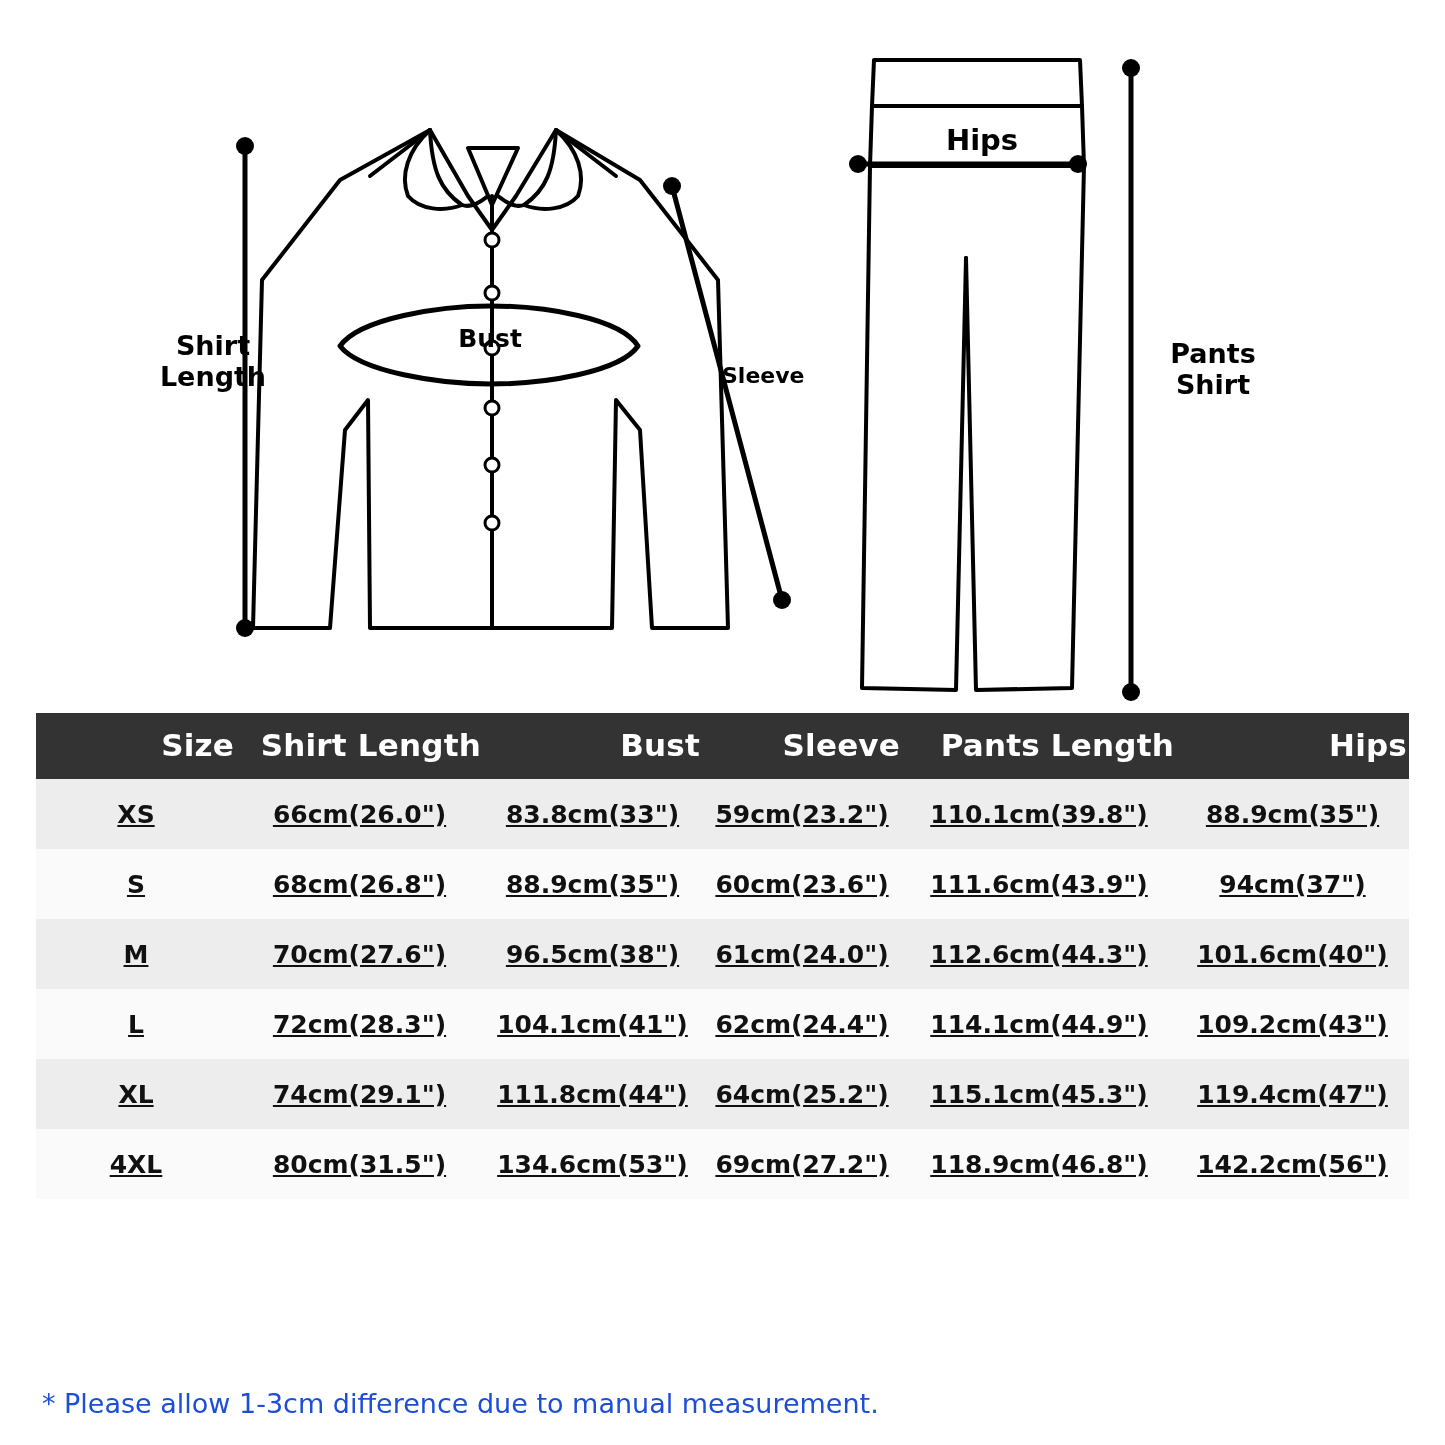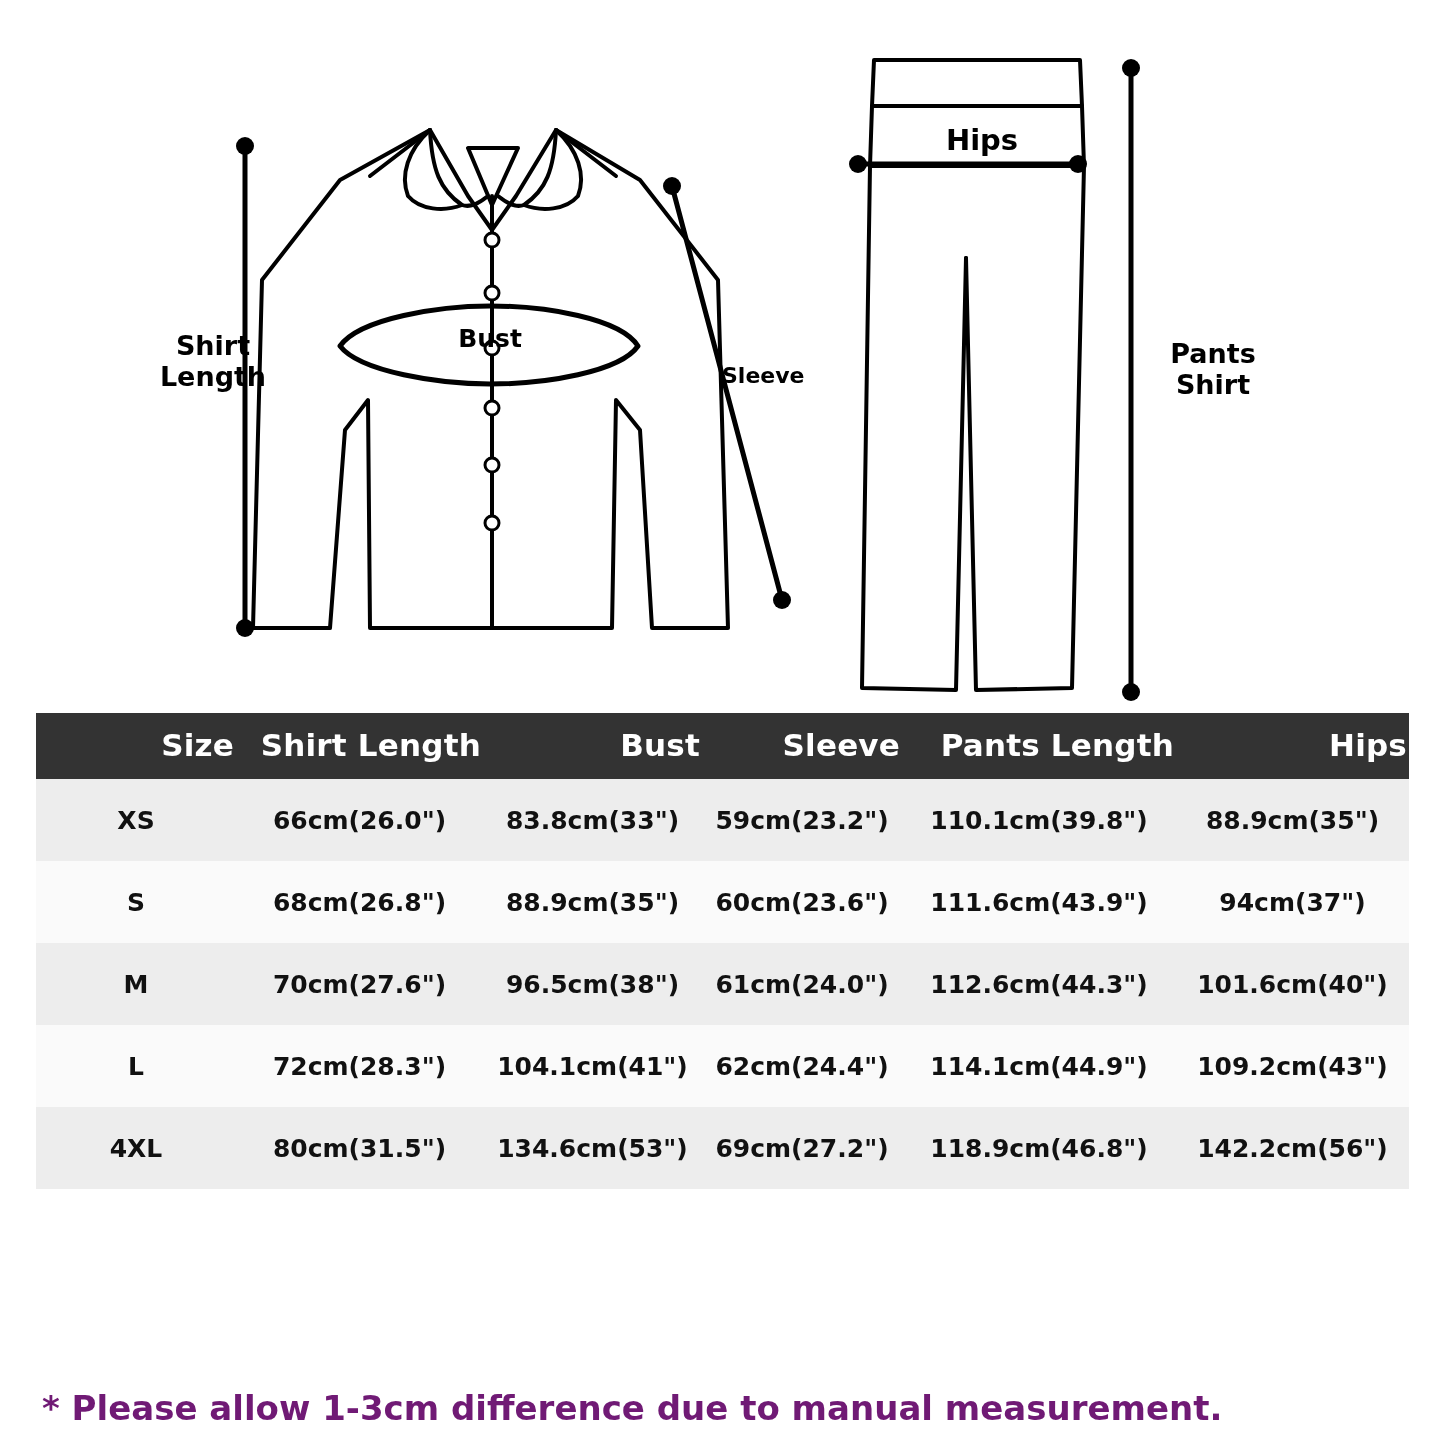--- a/index.html
+++ b/index.html
@@ -91,43 +91,44 @@
     font-weight: bold;
     padding: 14px 2px 16px 2px;
     text-align: right;
     letter-spacing: 0.2px;
   }
   table.size-table td {
     text-align: center;
     font-size: 25px;
     font-weight: bold;
     color: #111111;
-    padding: 18px 2px;
+    padding: 12px 2px;
     height: 46px;
+    text-decoration: underline;
   }
   table.size-table tbody tr:nth-child(odd) {
     background: #ededed;
   }
   table.size-table tbody tr:nth-child(even) {
     background: #fafafa;
   }
   col.c-size { width: 200px; }
   col.c-shirt { width: 247px; }
   col.c-bust { width: 219px; }
   col.c-sleeve { width: 200px; }
   col.c-pants { width: 274px; }
   col.c-hips { width: 233px; }
 
   .note {
     position: absolute;
     left: 42px;
     top: 1388px;
-    font-size: 34px;
-    font-weight: bold;
-    color: #701a75;
+    font-size: 27px;
+    font-weight: normal;
+    color: #1d4ed8;
   }
 </style>
 </head>
 <body>
 
 <div class="page">
 
   <div class="diagram">
     <svg width="1445" height="712" viewBox="0 0 1445 712">
       <g fill="none" stroke="#000000" stroke-width="4" stroke-linejoin="round" stroke-linecap="round">
@@ -291,20 +292,28 @@
         </tr>
         <tr>
           <td>L</td>
           <td>72cm(28.3")</td>
           <td>104.1cm(41")</td>
           <td>62cm(24.4")</td>
           <td>114.1cm(44.9")</td>
           <td>109.2cm(43")</td>
         </tr>
         <tr>
+          <td>XL</td>
+          <td>74cm(29.1")</td>
+          <td>111.8cm(44")</td>
+          <td>64cm(25.2")</td>
+          <td>115.1cm(45.3")</td>
+          <td>119.4cm(47")</td>
+        </tr>
+        <tr>
           <td>4XL</td>
           <td>80cm(31.5")</td>
           <td>134.6cm(53")</td>
           <td>69cm(27.2")</td>
           <td>118.9cm(46.8")</td>
           <td>142.2cm(56")</td>
         </tr>
       </tbody>
     </table>
   </div>

